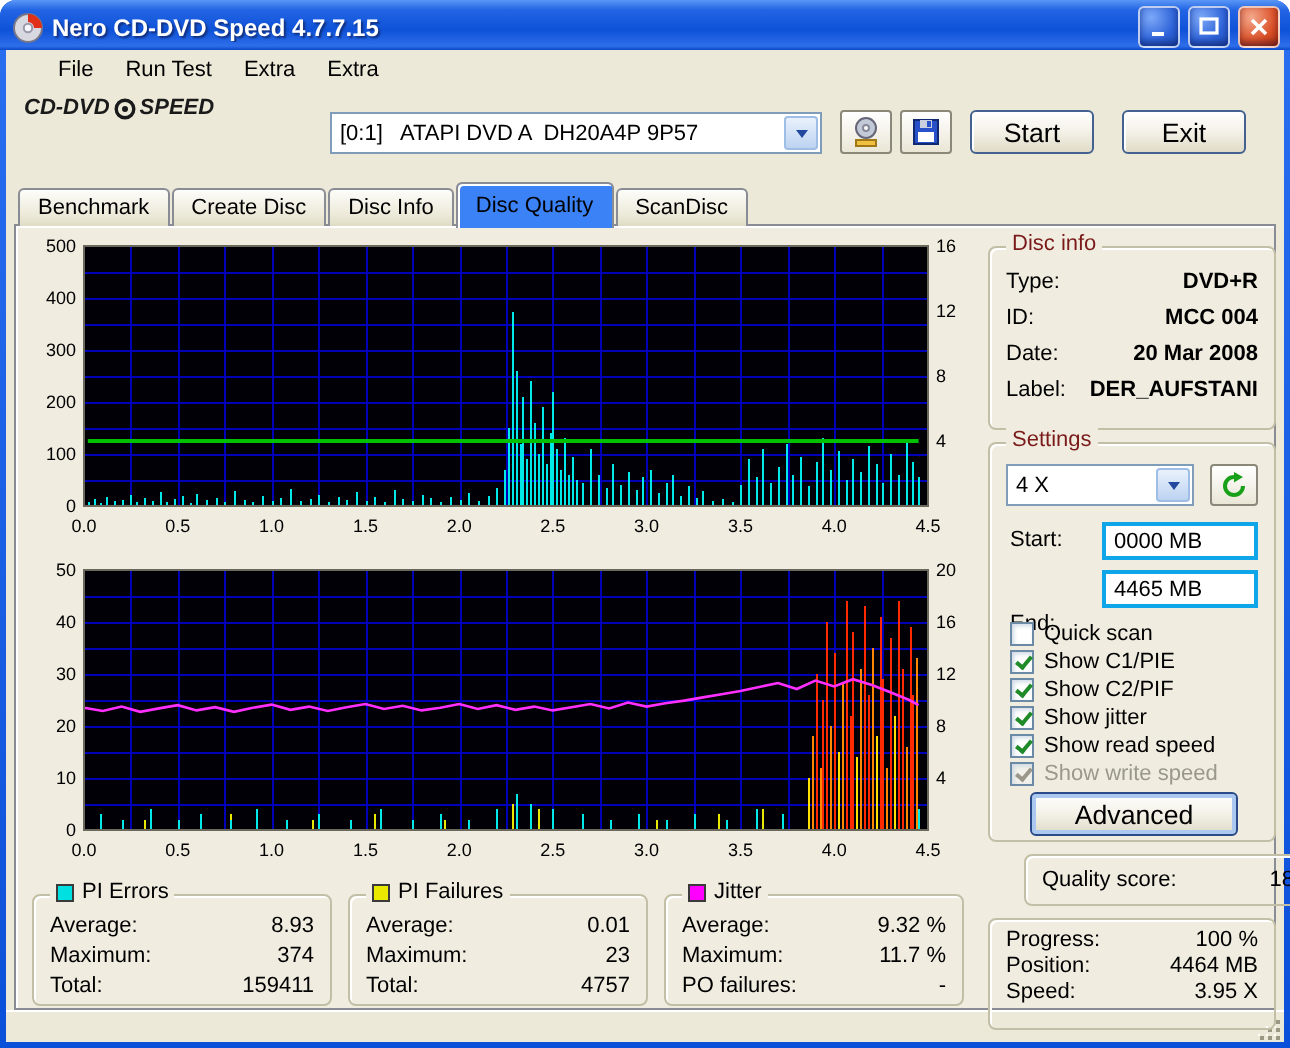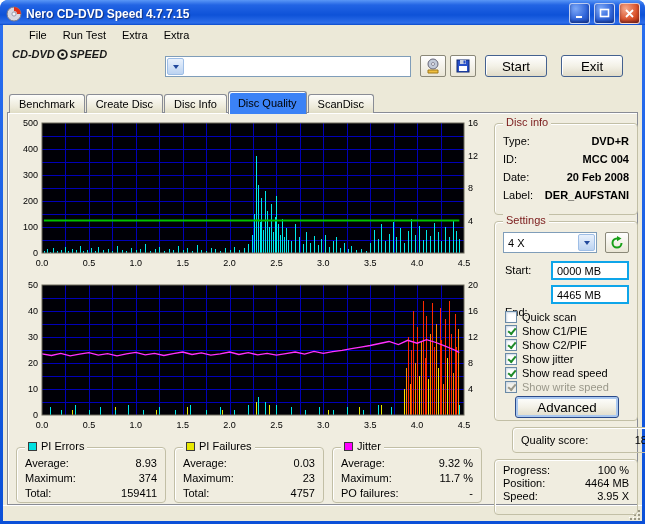--- a/index.html
+++ b/index.html
@@ -135,20 +135,21 @@
         <div class="logo-line2">
           <span>CD-DVD</span>
           <svg width="11" height="11">
             <circle cx="5.5" cy="5.5" r="4.4" fill="none" stroke="#1a1a1a" stroke-width="1.7"></circle>
             <circle cx="5.5" cy="5.5" r="1.5" fill="#1a1a1a"></circle>
           </svg>
           <span>SPEED</span>
         </div>
       </div>
       <div class="combo" id="drive-combo">
+        <span class="cval">[0:1]   ATAPI DVD A  DH20A4P 9P57</span>
         <span class="drop">
             <span class="tri"></span>
           </span>
       </div>
       <span class="toolbtn" id="btn-eject">
         <svg width="16" height="16" viewBox="0 0 16 16">
           <circle cx="8" cy="6" r="5" fill="#c2cad8" stroke="#667"></circle>
           <circle cx="8" cy="6" r="1.5" fill="#fff" stroke="#889"></circle>
           <path d="M3 12 h10 v3 h-10 z" fill="#f0c040" stroke="#a07818"></path>
         </svg>
@@ -497,21 +498,21 @@
             <span>159411</span>
           </div>
       </div>
       <div class="group" id="g-pif">
         <span class="gtitle black">
             <span class="swatch" style="background: rgb(232, 232, 0);"></span>
             <span>PI Failures</span>
           </span>
         <div class="ir" style="top:8px">
             <span>Average:</span>
-            <span>0.03</span>
+            <span>0.01</span>
           </div>
         <div class="ir" style="top:23px">
             <span>Maximum:</span>
             <span>23</span>
           </div>
         <div class="ir" style="top:38px">
             <span>Total:</span>
             <span>4757</span>
           </div>
       </div>
@@ -539,21 +540,21 @@
         <div class="ir" style="top:10px">
             <span>Type:</span>
             <span class="bold">DVD+R</span>
           </div>
         <div class="ir" style="top:28px">
             <span>ID:</span>
             <span class="bold">MCC 004</span>
           </div>
         <div class="ir" style="top:46px">
             <span>Date:</span>
-            <span class="bold">20 Feb 2008</span>
+            <span class="bold">20 Mar 2008</span>
           </div>
         <div class="ir" style="top:64px">
             <span>Label:</span>
             <span class="bold">DER_AUFSTANI</span>
           </div>
       </div>
 
       <div class="group" id="g-settings">
         <span class="gtitle">Settings</span>
         <div class="combo" id="speed-combo">

